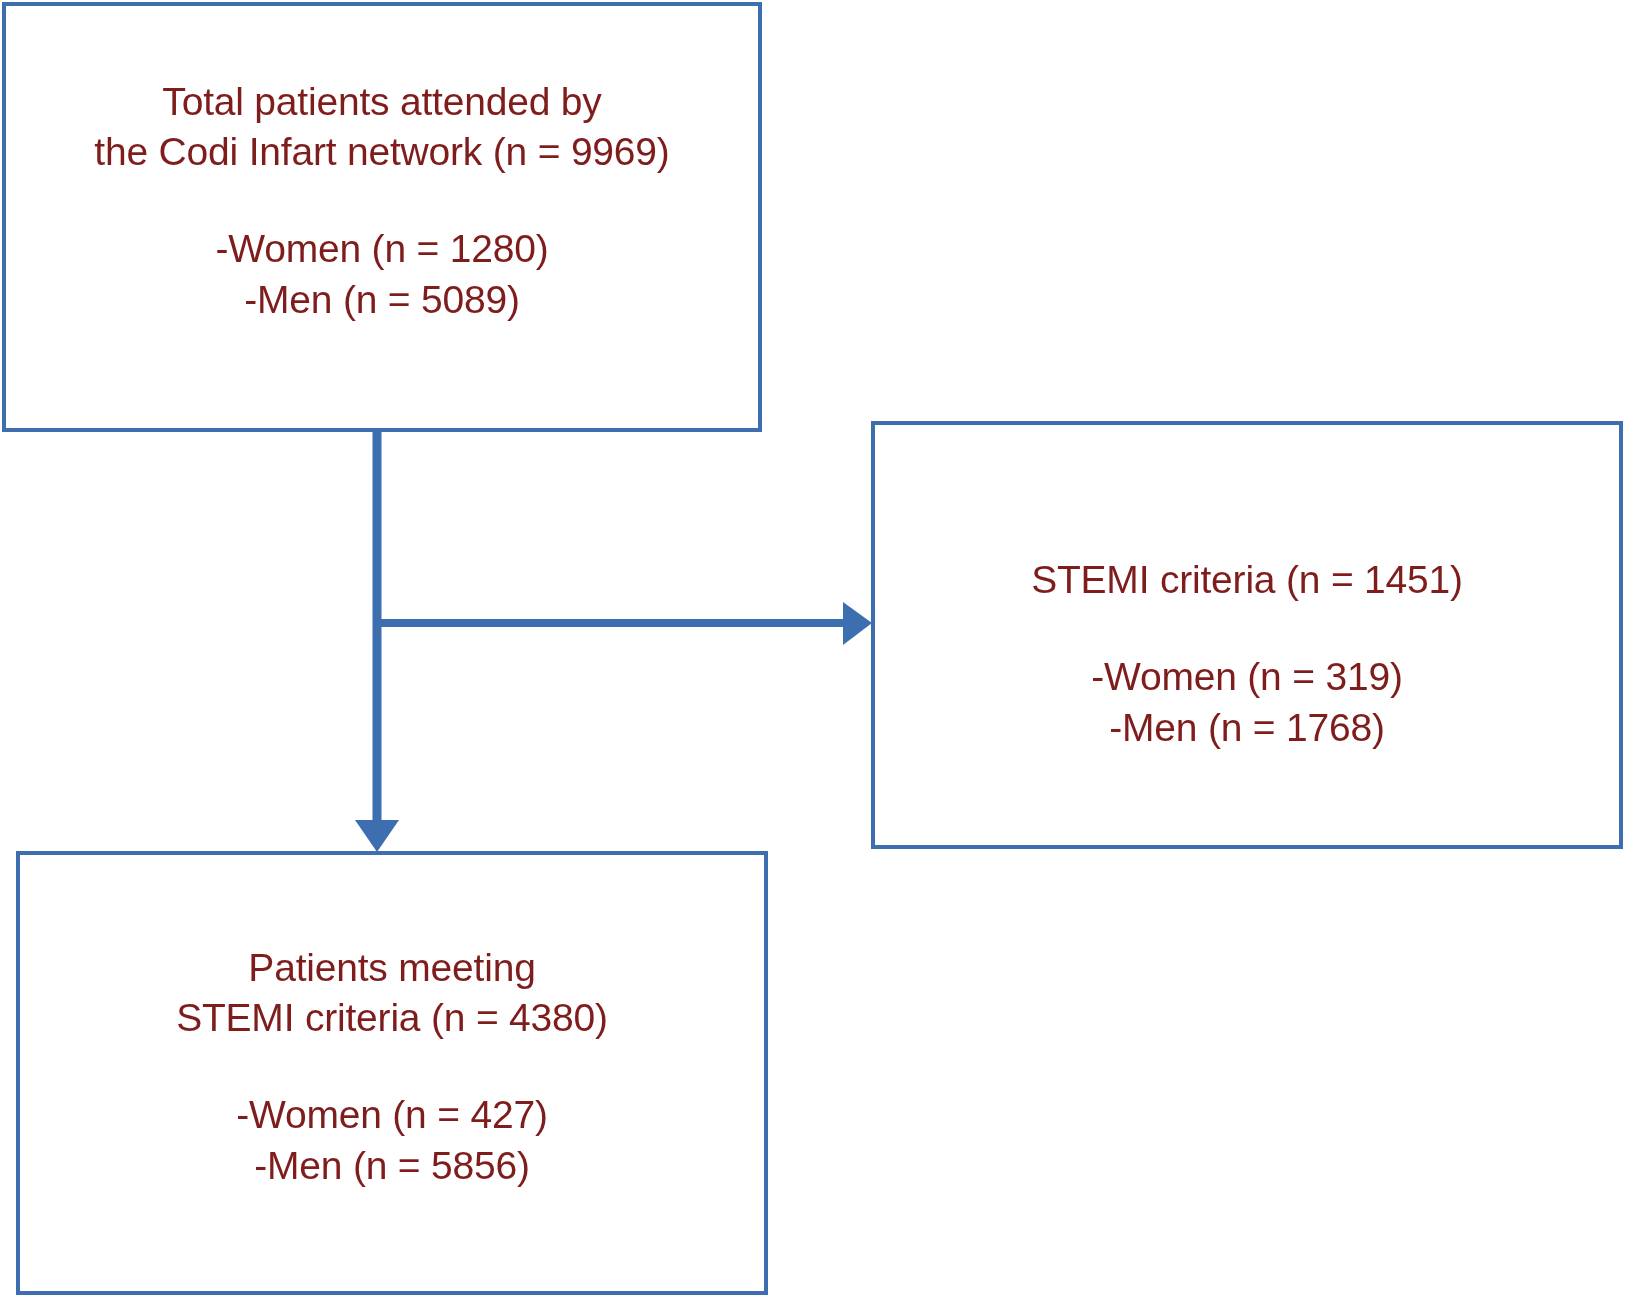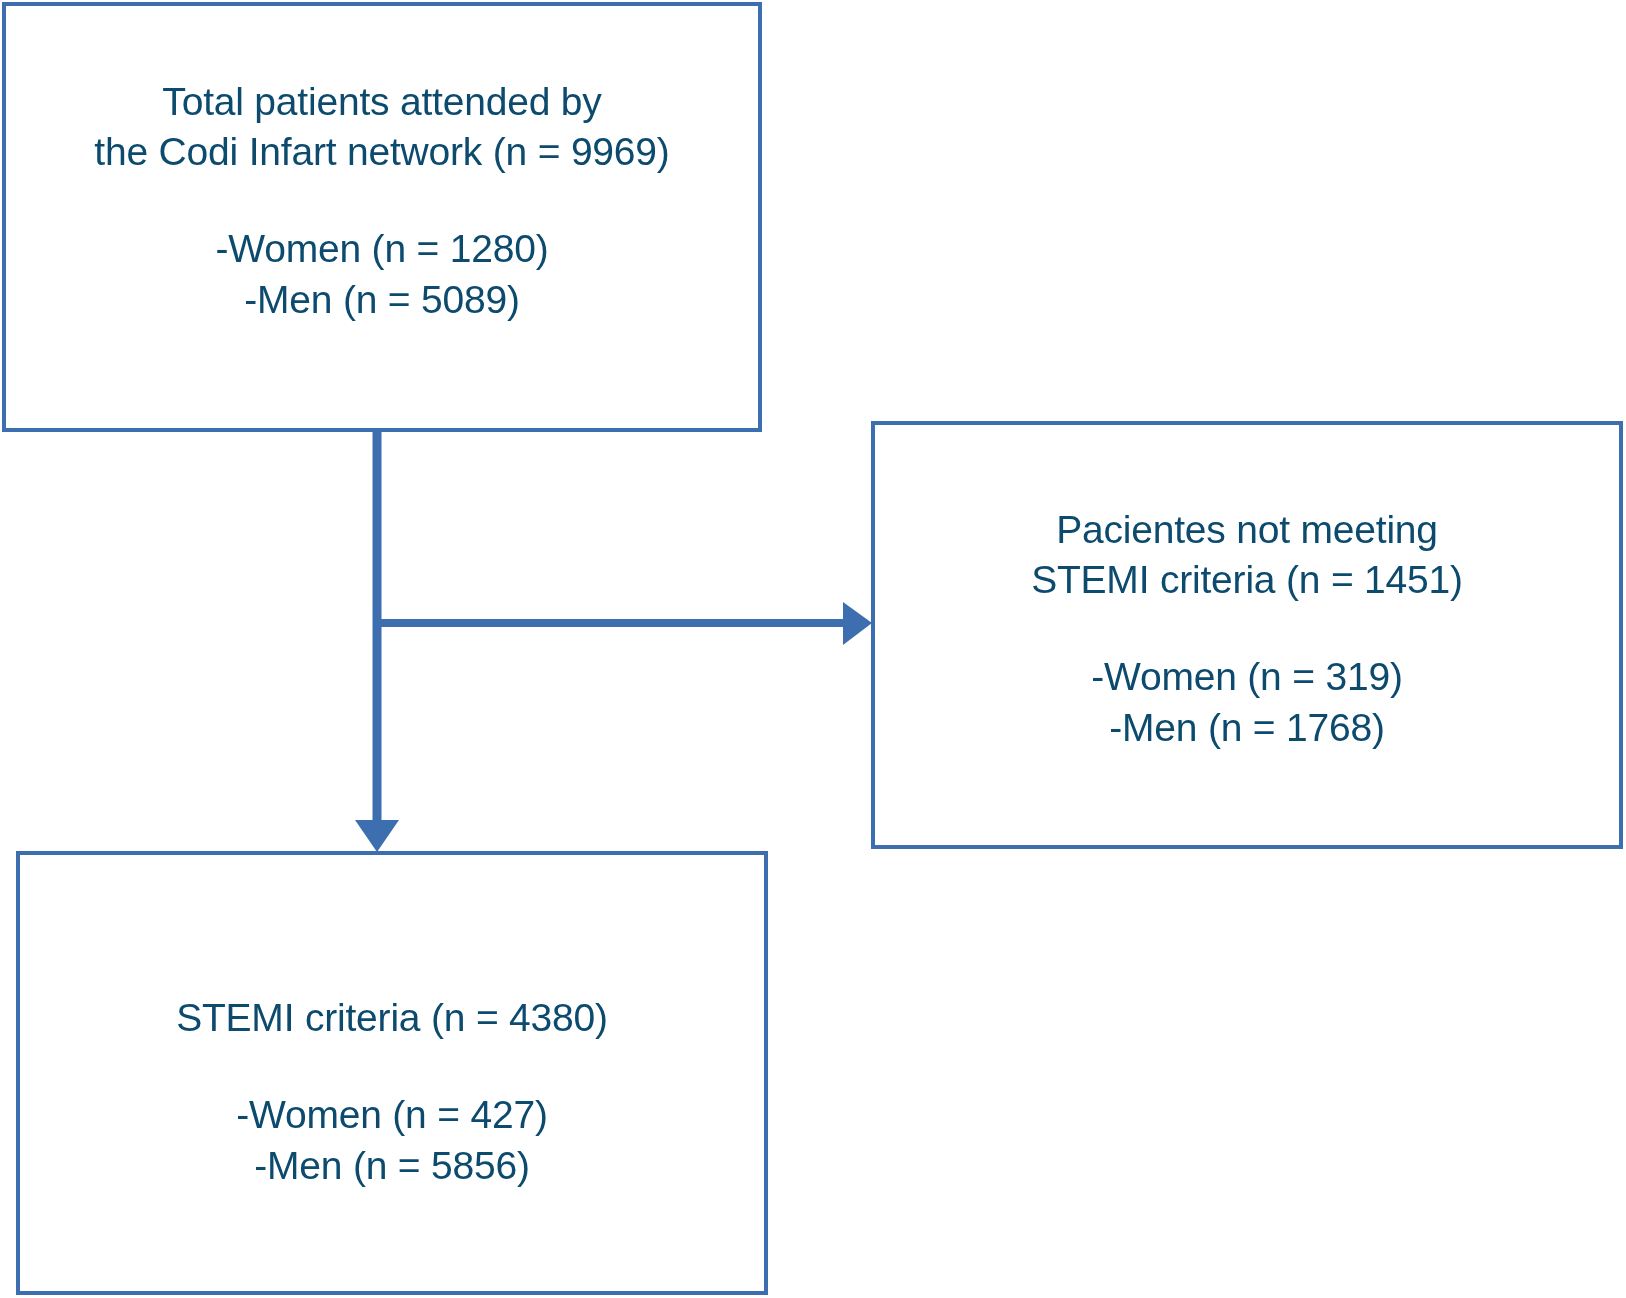--- a/index.html
+++ b/index.html
@@ -22,21 +22,21 @@
     border: 4px solid #3d6fb0;
     background: #ffffff;
     display: flex;
     flex-direction: column;
     align-items: center;
     justify-content: center;
   }
 
   .box-text {
     text-align: center;
-    color: #0c4a6e;
+    color: #7f1d1d;
     font-size: 39px;
     line-height: 1.30;
     letter-spacing: -0.2px;
     white-space: nowrap;
   }
   .box-text .spacer {
     display: block;
     height: 46px;
   }
 
@@ -98,31 +98,31 @@
       <span>Total patients attended by</span><br>
       <span>the Codi Infart network (n = 9969)</span>
       <span class="spacer"></span>
       <span>-Women (n = 1280)</span><br>
       <span>-Men (n = 5089)</span>
     </div>
   </div>
 
   <div class="flow-box" id="box-excluded">
     <div class="box-text">
-      <span>Pacientes not meeting</span><br>
+      <br>
       <span>STEMI criteria (n = 1451)</span>
       <span class="spacer"></span>
       <span>-Women (n = 319)</span><br>
       <span>-Men (n = 1768)</span>
     </div>
   </div>
 
   <div class="flow-box" id="box-included">
     <div class="box-text">
-      <br>
+      <span>Patients meeting</span><br>
       <span>STEMI criteria (n = 4380)</span>
       <span class="spacer"></span>
       <span>-Women (n = 427)</span><br>
       <span>-Men (n = 5856)</span>
     </div>
   </div>
 
 </div>
 
 </body></html>

